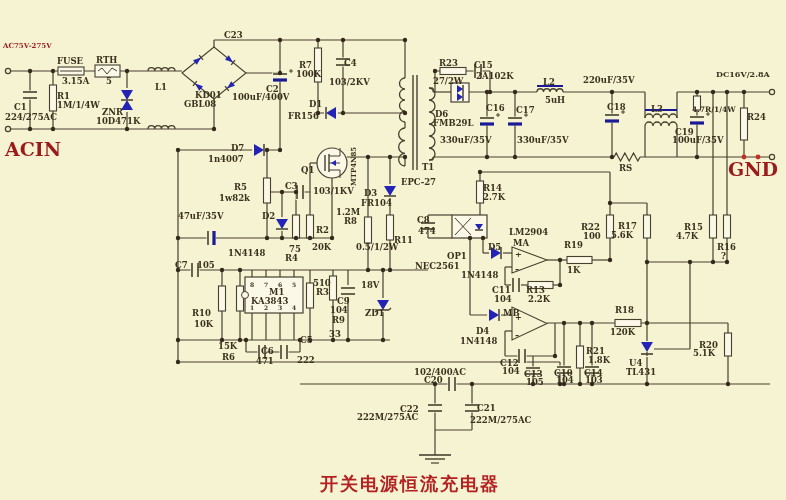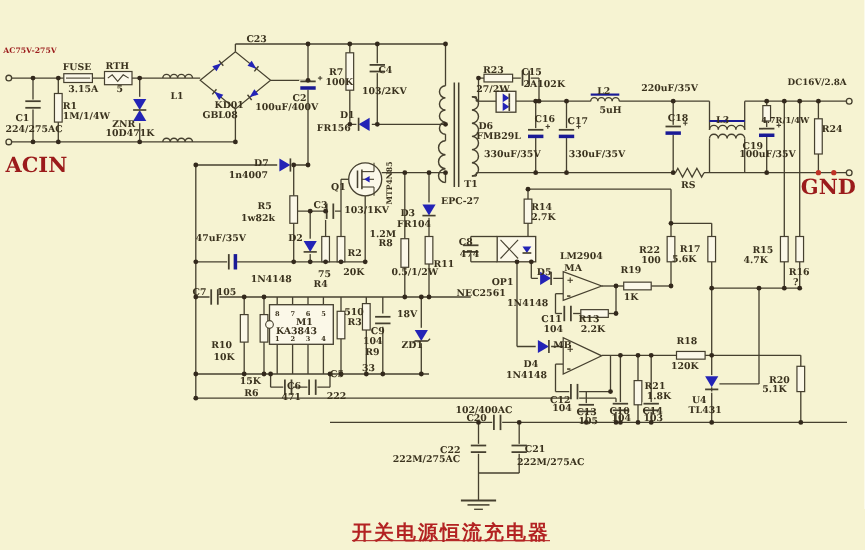--- a/index.html
+++ b/index.html
@@ -1,21 +1,21 @@
 <!DOCTYPE html>
 <html><head>
 <meta charset="utf-8">
 <style>
   html,body{margin:0;padding:0;background:#ffffff;}
   .stage{position:relative;width:786px;height:500px;background:#f6f3d2;overflow:hidden;
          font-family:"DejaVu Serif","Liberation Serif",serif;}
   svg{position:absolute;left:0;top:0;}
   svg text{font-family:"DejaVu Serif","Liberation Serif",serif;font-weight:700;}
   .title{position:absolute;left:320px;top:472px;font-size:18px;font-weight:700;
-         color:#b32222;letter-spacing:2px;text-decoration:underline;}
+         color:#b32222;letter-spacing:2px;}
 </style>
 </head>
 <body>
 
 <div class="stage">
   <svg id="schem" width="786" height="500" viewBox="0 0 786 500">
       <line x1="10" y1="71" x2="182" y2="71" stroke="#46402f" stroke-width="1.2"></line>
       <line x1="10" y1="129" x2="214" y2="129" stroke="#46402f" stroke-width="1.2"></line>
       <line x1="30" y1="71" x2="30" y2="129" stroke="#46402f" stroke-width="1.2"></line>
       <line x1="53" y1="71" x2="53" y2="129" stroke="#46402f" stroke-width="1.2"></line>

